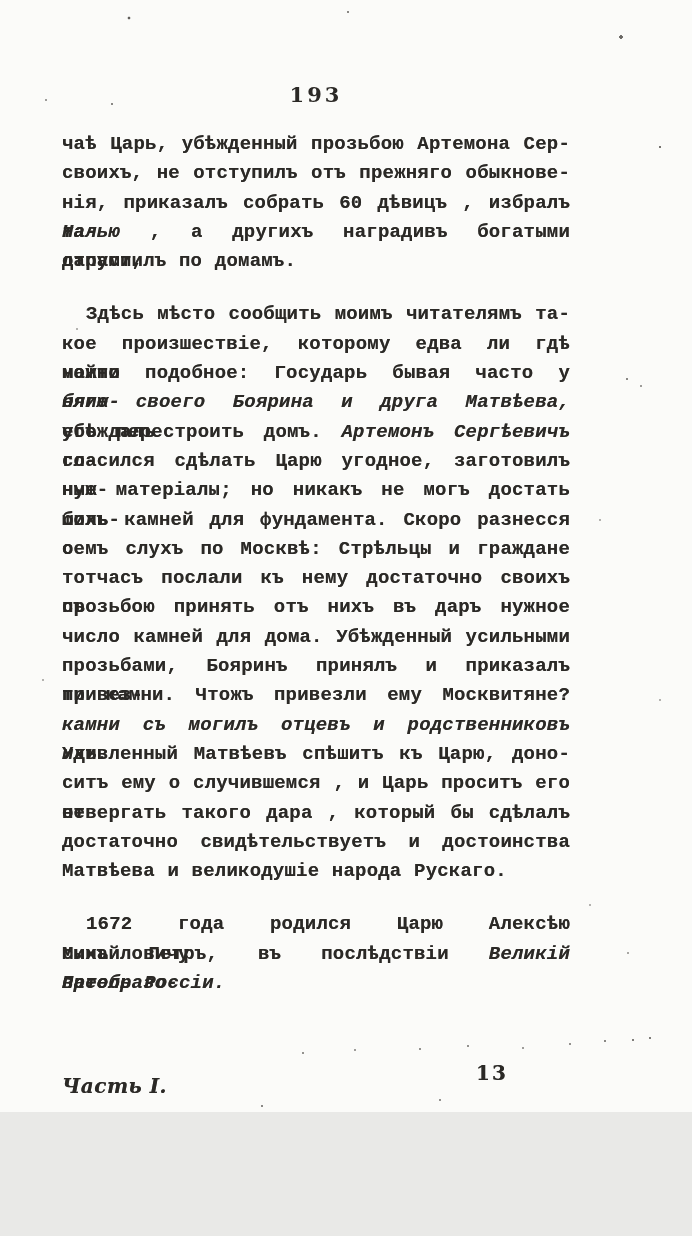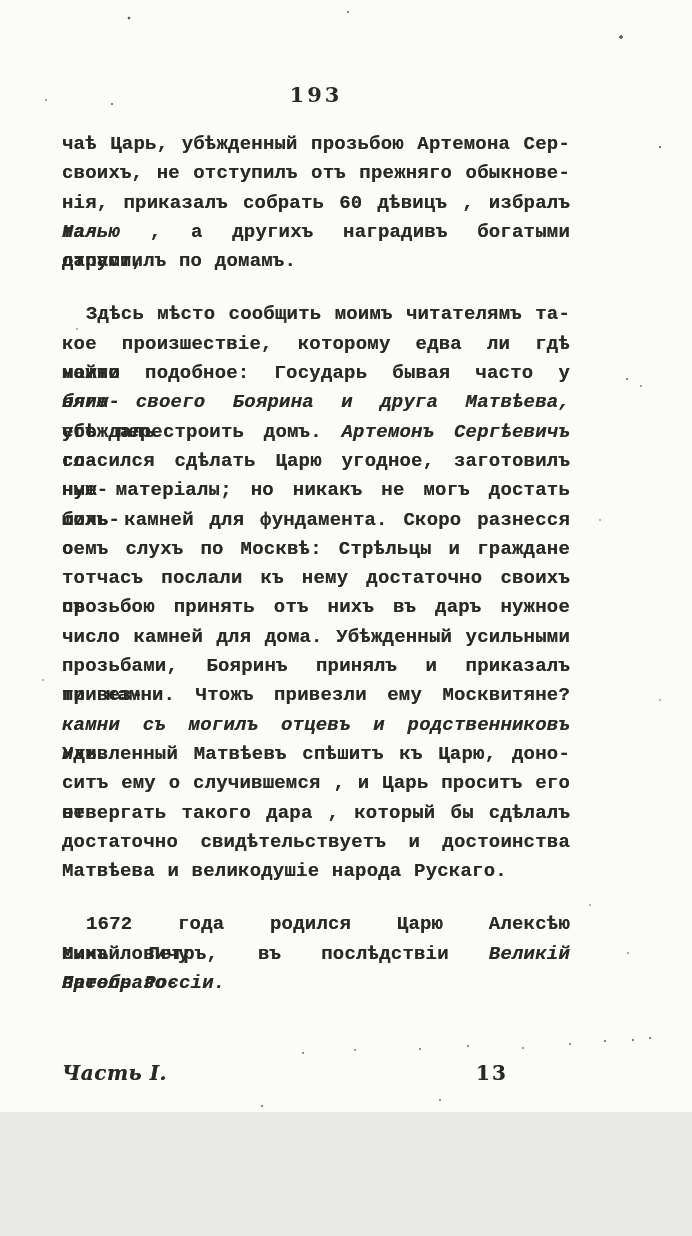--- a/index.html
+++ b/index.html
@@ -59,21 +59,21 @@
     overflow:visible; white-space:normal;font-family:Liberation Mono, monospace;
   }
   .line.last { text-align-last:left; }
   .line.indent { text-indent:24px; }
   .seg.it { font-style:italic; }
   .footer-row {
     position:absolute; left:62px; top:1058px; width:508px; height:30px;
     line-height:30px; font-size:20px; font-weight:bold;
     text-shadow:0 0 0.5px rgba(43,41,38,.65);
   }
-  .footer-part { position:absolute; left:0; top:0; font-style:italic; letter-spacing:0.5px; }
+  .footer-part { position:absolute; left:0; top:13px; font-style:italic; letter-spacing:0.5px; }
   .footer-sig  { position:absolute; left:414px; top:0; width:56px; text-align:left; letter-spacing:2px; }
 </style>
 </head>
 <body>
 
 <div class="page">
   <div class="running-head">193</div>
 
   <div class="page-text">
       <div class="paragraph">

